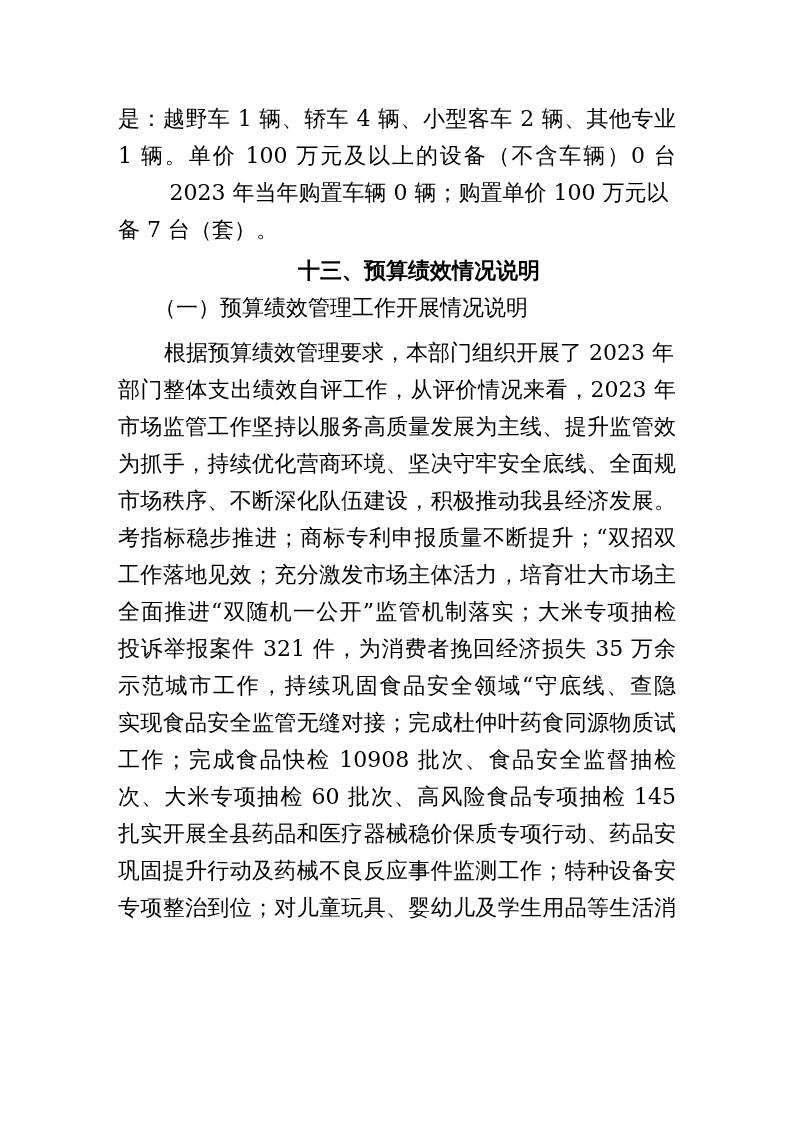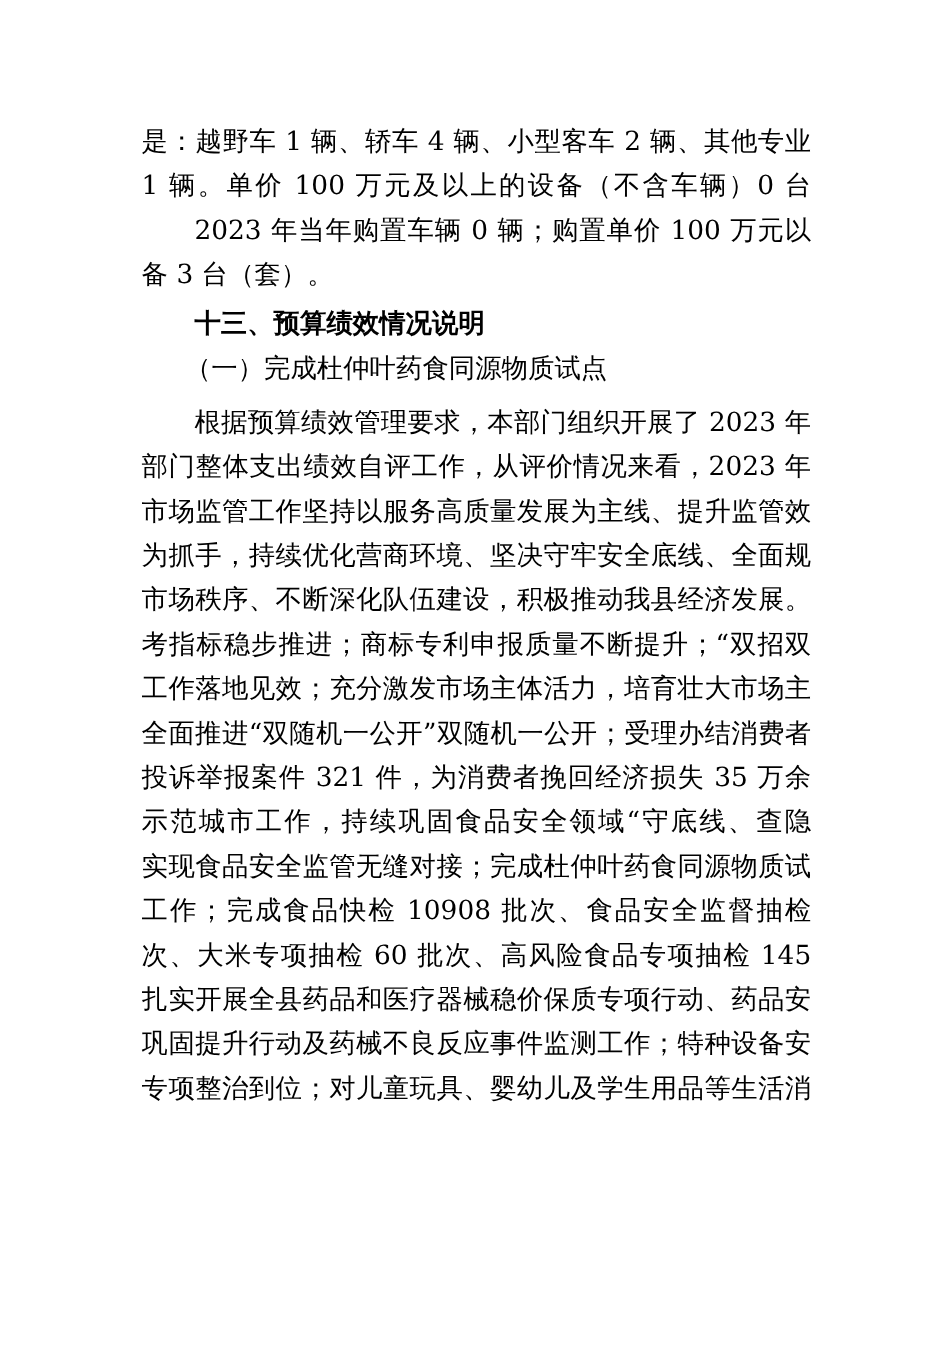--- a/index.html
+++ b/index.html
@@ -29,20 +29,21 @@
     white-space: normal;
   }
   
   .j {
     text-align: justify;
     text-align-last: justify;
   }
   
   .ind {
     padding-left: 44px;
+    text-align: center;
   }
   
   .ind2 {
     padding-left: 36px;
   }
   
   .h1 {
     font-family: "DejaVu Sans", "Liberation Sans", sans-serif;
     font-weight: bold;
     margin-top: 4px;
@@ -58,33 +59,33 @@
   }
 </style>
 </head>
 <body>
 
 <div class="doc-page">
 
   <div class="line j">是：越野车 1 辆、轿车 4 辆、小型客车 2 辆、其他专业用车</div>
   <div class="line j">1 辆。单价 100 万元及以上的设备（不含车辆）0 台（套）。</div>
   <div class="line j ind">2023 年当年购置车辆 0 辆；购置单价 100 万元以上的设</div>
-  <div class="line">备 3 台（套）。</div>
+  <div class="line">备 7 台（套）。</div>
 
   <div class="line h1 ind">十三、预算绩效情况说明</div>
-  <div class="line h2 ind2">（一）完成杜仲叶药食同源物质试点</div>
+  <div class="line h2 ind2">（一）预算绩效管理工作开展情况说明</div>
 
   <div class="line j ind gap">根据预算绩效管理要求，本部门组织开展了 2023 年度</div>
   <div class="line j">部门整体支出绩效自评工作，从评价情况来看，2023 年全县</div>
   <div class="line j">市场监管工作坚持以服务高质量发展为主线、提升监管效能</div>
   <div class="line j">为抓手，持续优化营商环境、坚决守牢安全底线、全面规范</div>
   <div class="line j">市场秩序、不断深化队伍建设，积极推动我县经济发展。市</div>
   <div class="line j">考指标稳步推进；商标专利申报质量不断提升；“双招双引”</div>
   <div class="line j">工作落地见效；充分激发市场主体活力，培育壮大市场主体；</div>
-  <div class="line j">全面推进“双随机一公开”双随机一公开；受理办结消费者</div>
+  <div class="line j">全面推进“双随机一公开”监管机制落实；大米专项抽检</div>
   <div class="line j">投诉举报案件 321 件，为消费者挽回经济损失 35 万余元；</div>
   <div class="line j">示范城市工作，持续巩固食品安全领域“守底线、查隐患、</div>
   <div class="line j">实现食品安全监管无缝对接；完成杜仲叶药食同源物质试点</div>
   <div class="line j">工作；完成食品快检 10908 批次、食品安全监督抽检 736 批</div>
   <div class="line j">次、大米专项抽检 60 批次、高风险食品专项抽检 145 批次；</div>
   <div class="line j">扎实开展全县药品和医疗器械稳价保质专项行动、药品安全</div>
   <div class="line j">巩固提升行动及药械不良反应事件监测工作；特种设备安全</div>
   <div class="line j">专项整治到位；对儿童玩具、婴幼儿及学生用品等生活消费</div>
 
 </div>

